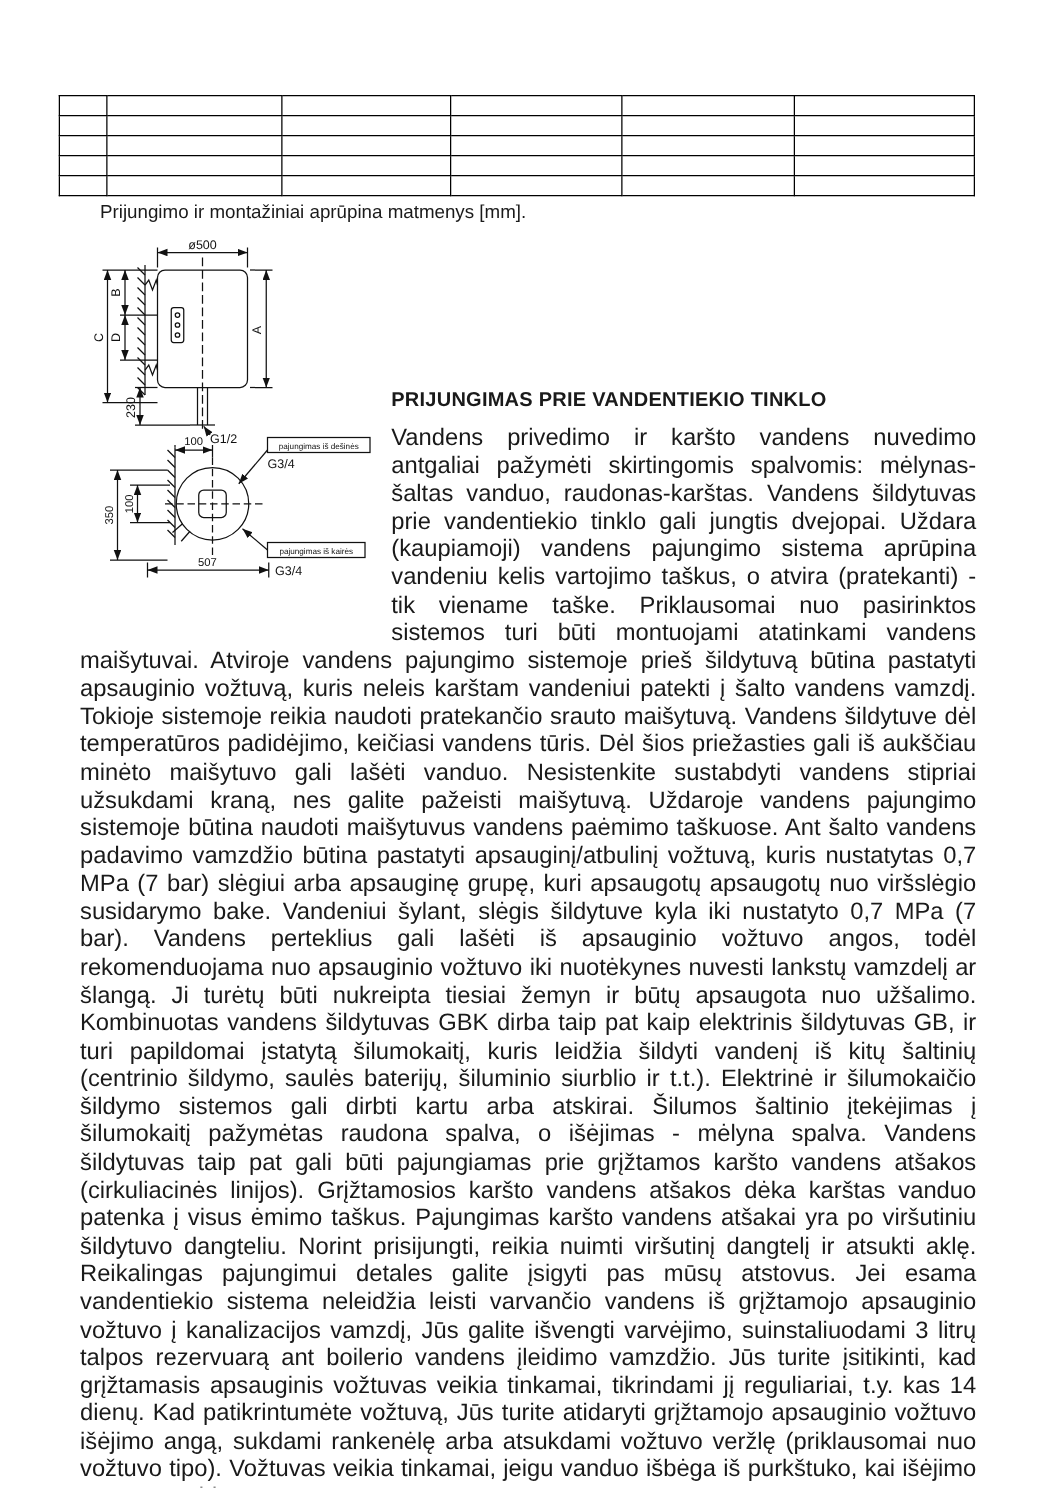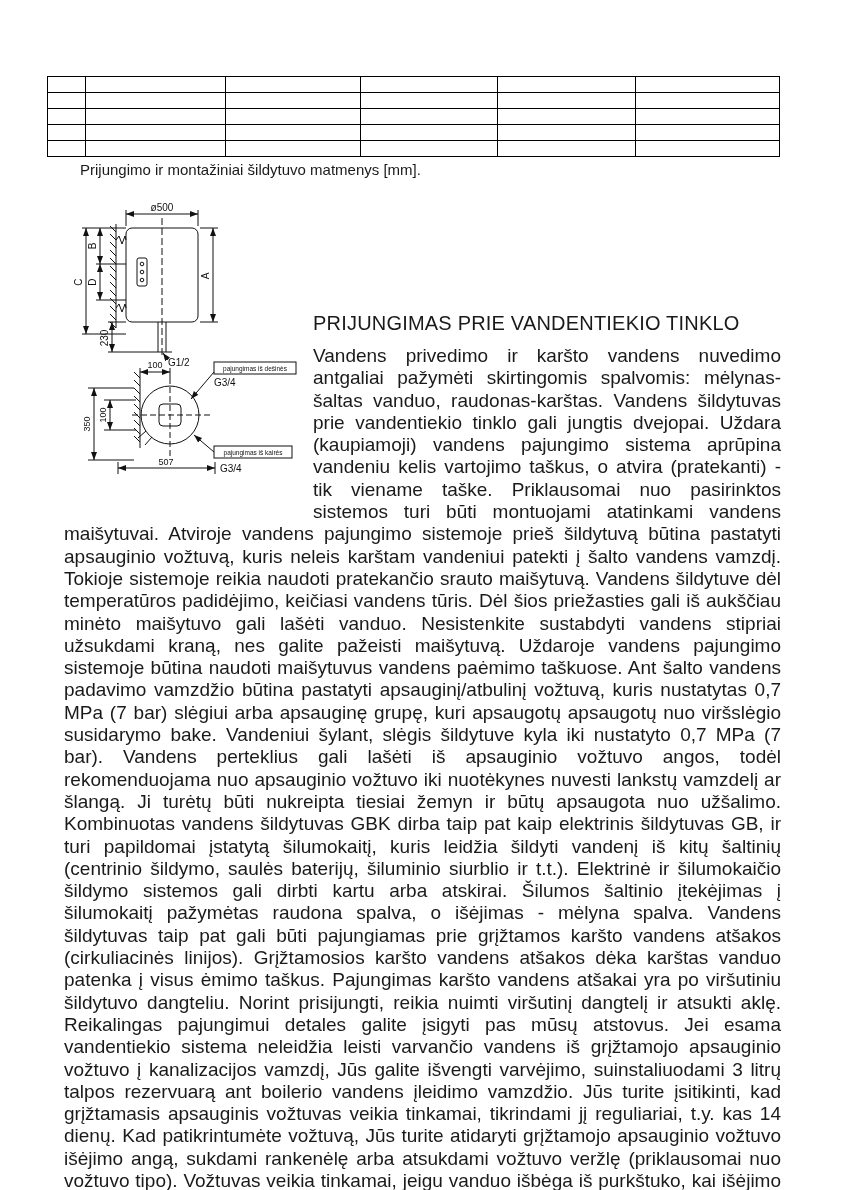--- a/index.html
+++ b/index.html
@@ -24,29 +24,29 @@
     padding:0 4px;
     font-size:11px;
     vertical-align:middle;
   }
 
   .caption { font-size:15px; margin:4px 0 0 16px; }
 
   .drawing-wrap {
     float:left;
     width:241px; height:308px;
-    margin:24px 8px 0 0;
+    margin:12px 8px 0 0;
   }
   svg.drawing { width:241px; height:308px; display:block; }
   svg.drawing text { font-family:"Liberation Sans", sans-serif; fill:#111; }
 
   .spacer { height:134px; }
 
   h3.section-heading {
-    font-size:20px; font-weight:normal;
+    font-size:16px; font-weight:bold;
     margin:0 0 10px 0;
     letter-spacing:.2px;
   }
   p.body {
     font-size:19px;
     line-height:22.3px;
     text-align:justify;
   }
 </style>
 </head>
@@ -100,21 +100,21 @@
           <td></td>
           <td></td>
           <td></td>
           <td></td>
           <td></td>
           <td></td>
         </tr>
       </tbody>
   </table>
 
-  <div class="caption">Prijungimo ir montažiniai šildytuvo matmenys [mm].</div>
+  <div class="caption">Prijungimo ir montažiniai aprūpina matmenys [mm].</div>
 
   <div class="drawing-wrap">
     <svg class="drawing" viewBox="0 0 241 308" xmlns="http://www.w3.org/2000/svg">
       <defs>
         <marker id="arr" markerWidth="10" markerHeight="8" refX="8" refY="3" orient="auto-start-reverse" markerUnits="userSpaceOnUse">
           <path d="M0,0 L8,3 L0,6 z" fill="#111"></path>
         </marker>
       </defs>
       <g stroke="#111" stroke-width="1" fill="none">
 

